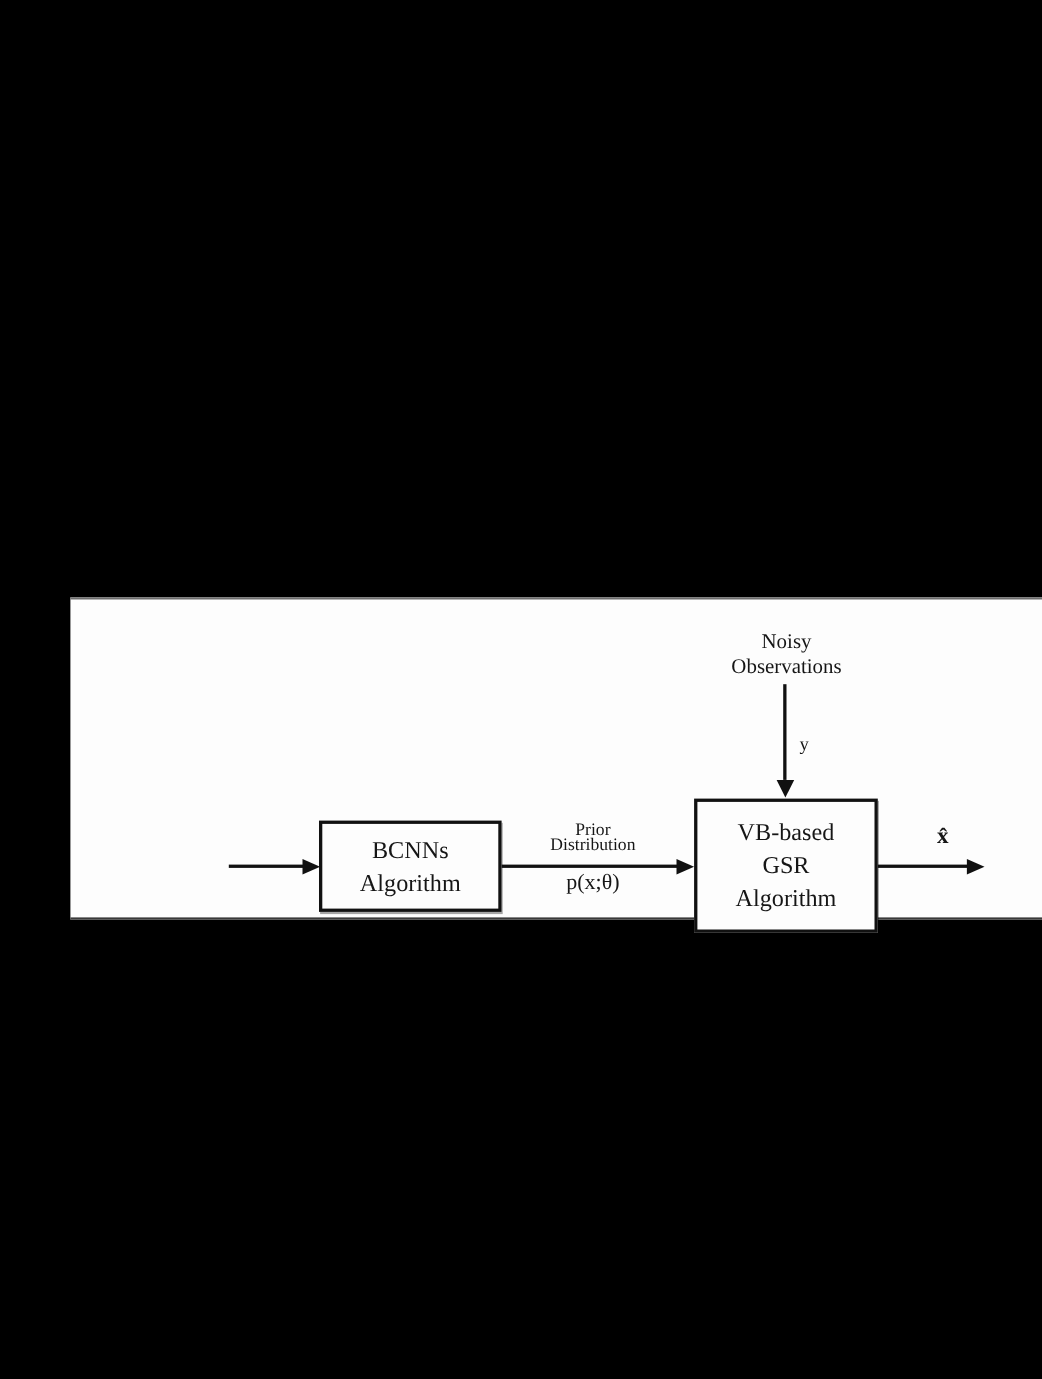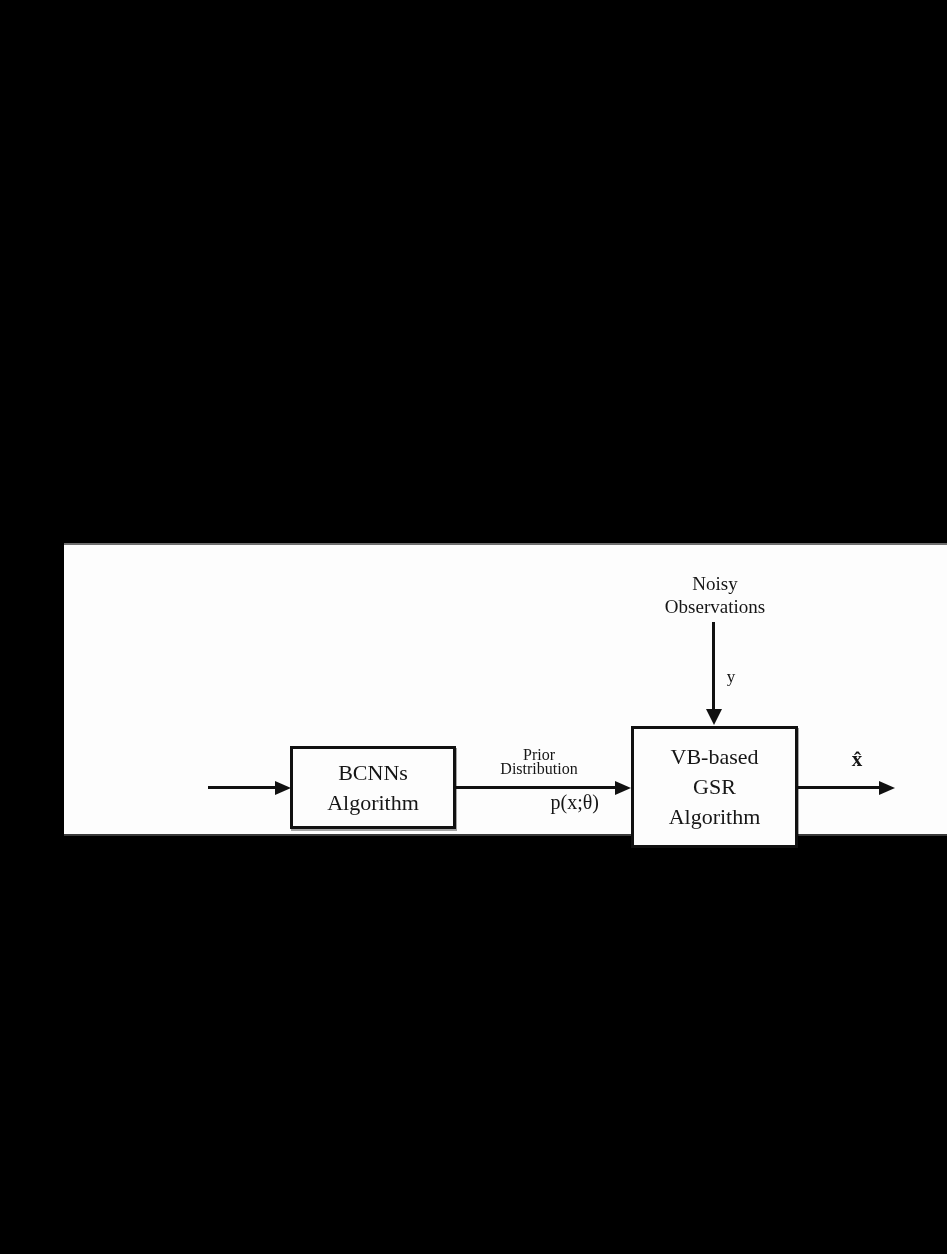--- a/index.html
+++ b/index.html
@@ -23,21 +23,21 @@
     border-bottom: 2px solid #3a3a3a;
   }
   .lbl {
     position: absolute;
     text-align: center;
     white-space: pre-line;
     color: #161616;
   }
   .io-lbl { font-size: 19px; line-height: 23px; }
   .small-lbl { font-size: 16px; line-height: 14px; }
-  .math-lbl { font-size: 20px; text-align: right; }
+  .math-lbl { font-size: 20px; }
   .sig-lbl { font-size: 17px; }
   .hat-lbl { font-size: 21px; font-weight: bold; }
   .block {
     position: absolute;
     border: 3px solid #111;
     background: #fdfdfd;
     display: flex;
     align-items: center;
     justify-content: center;
     text-align: center;

